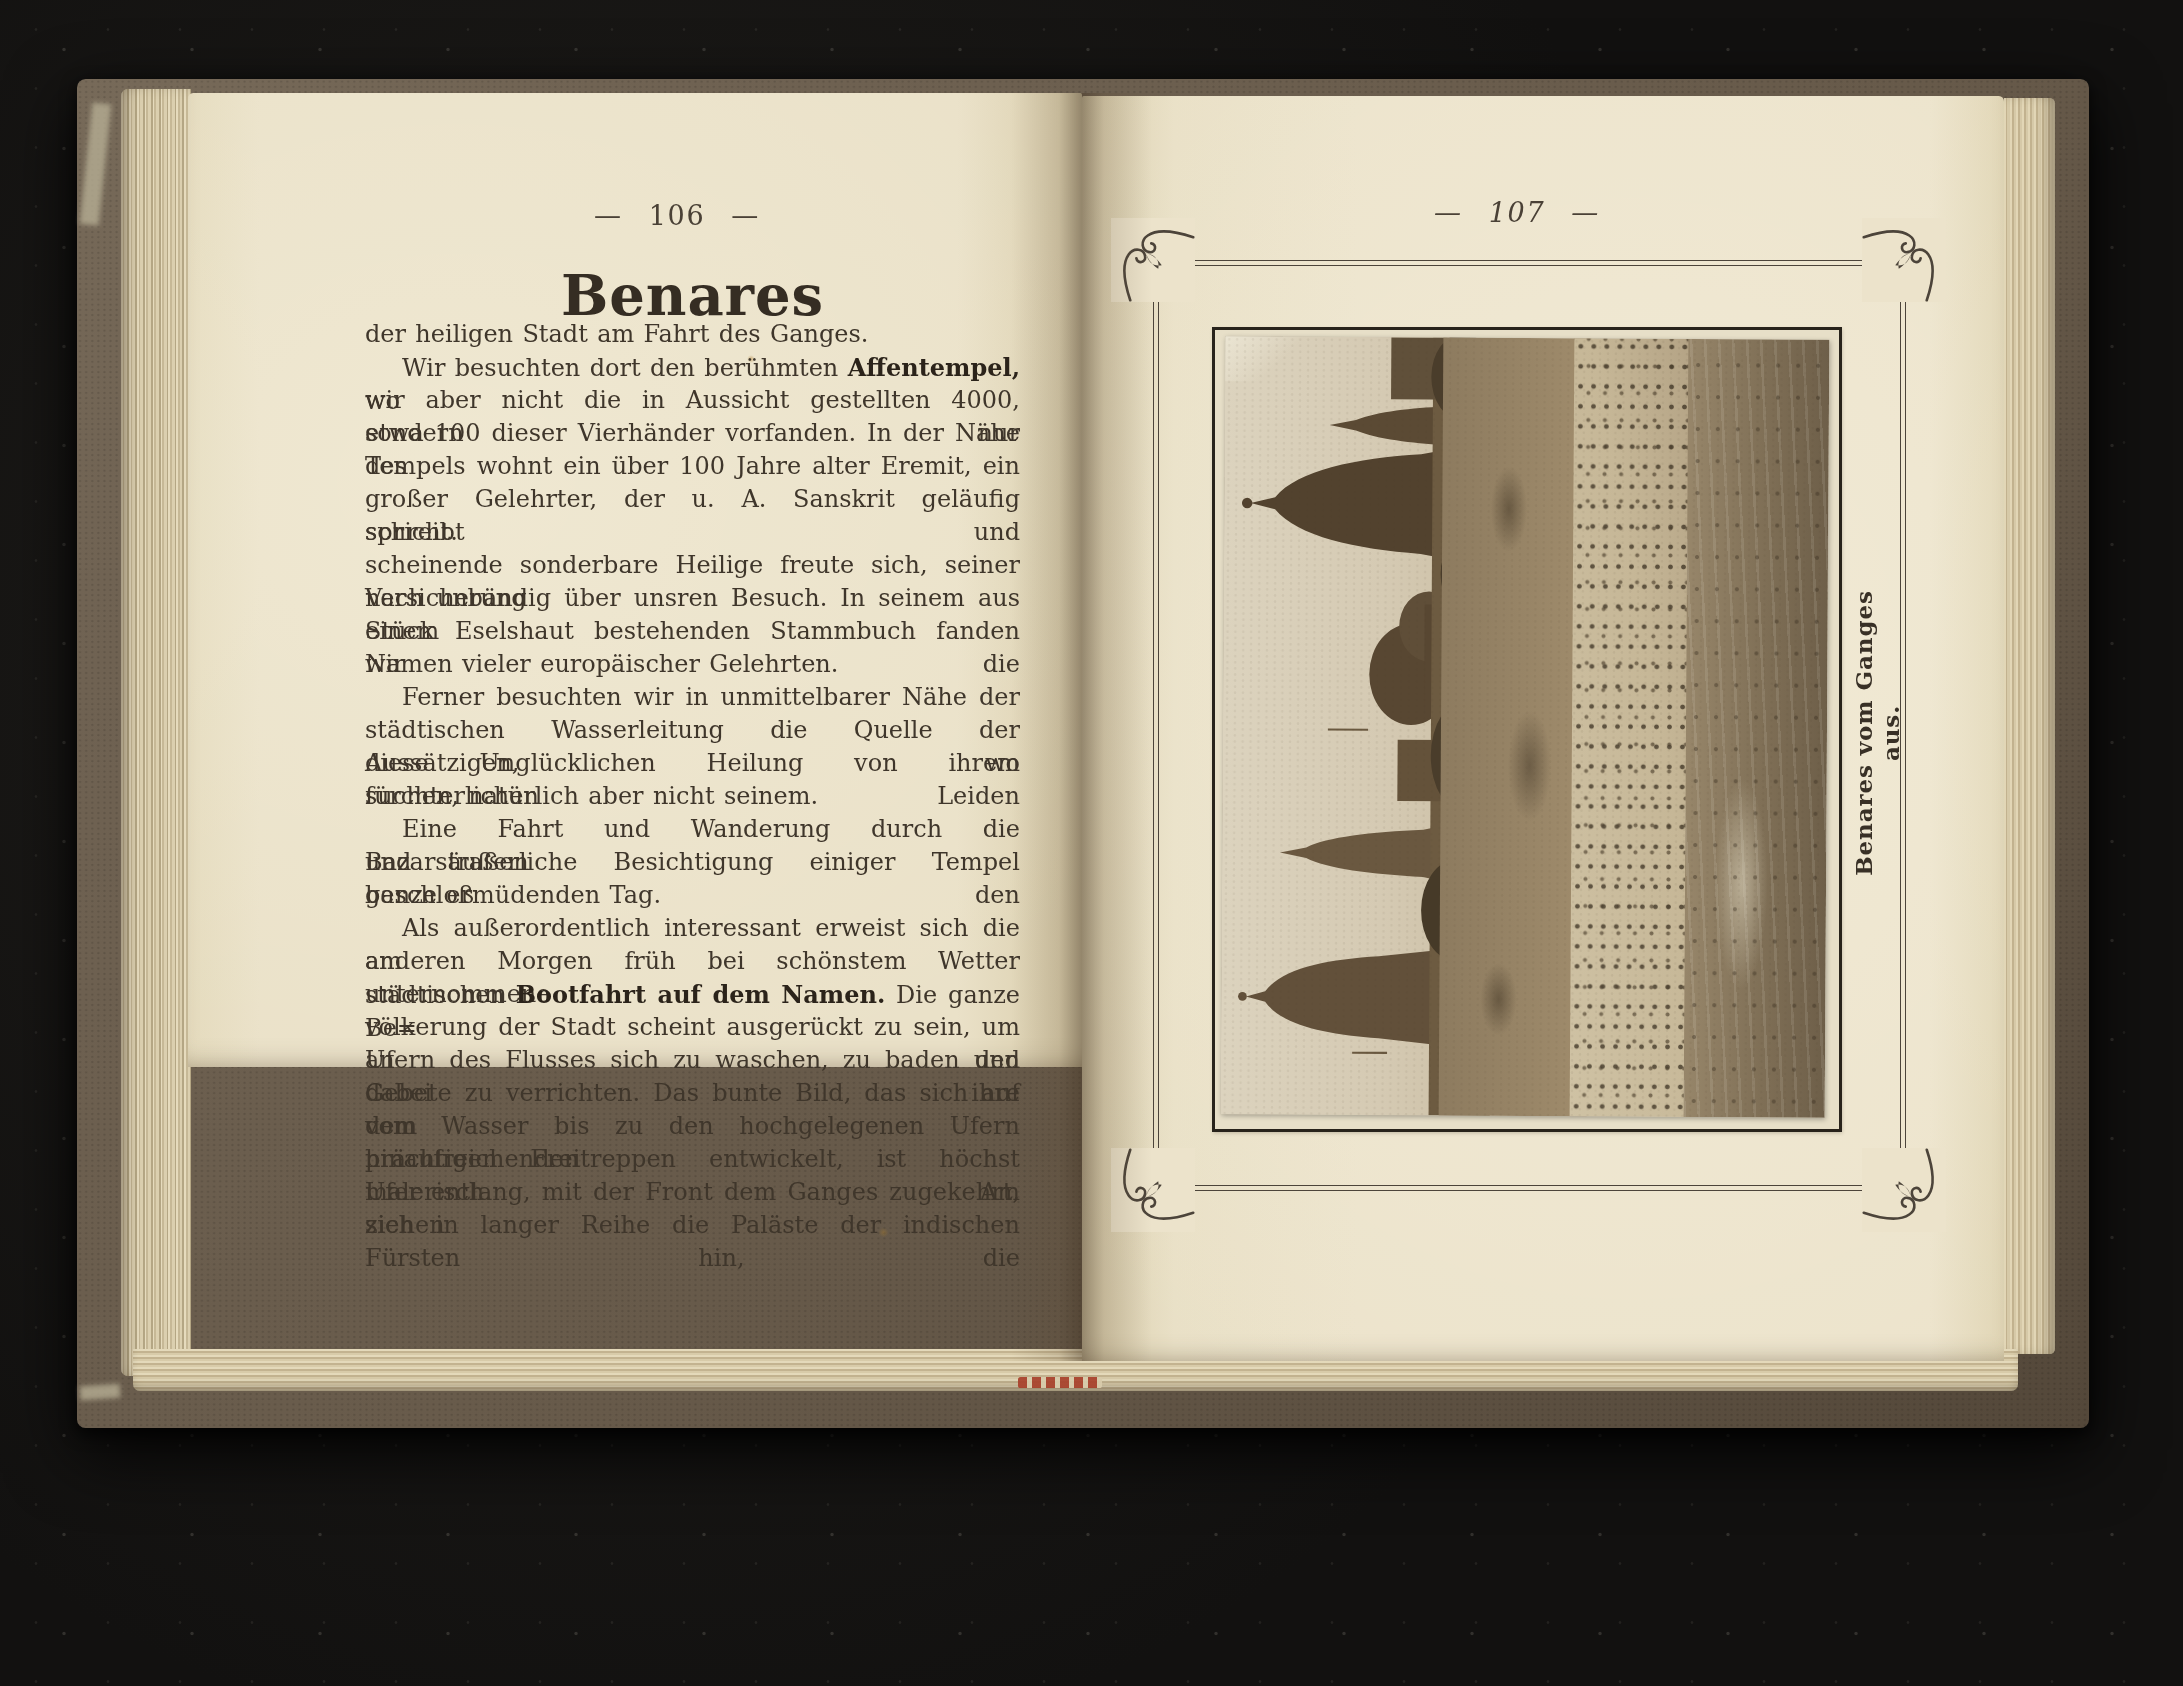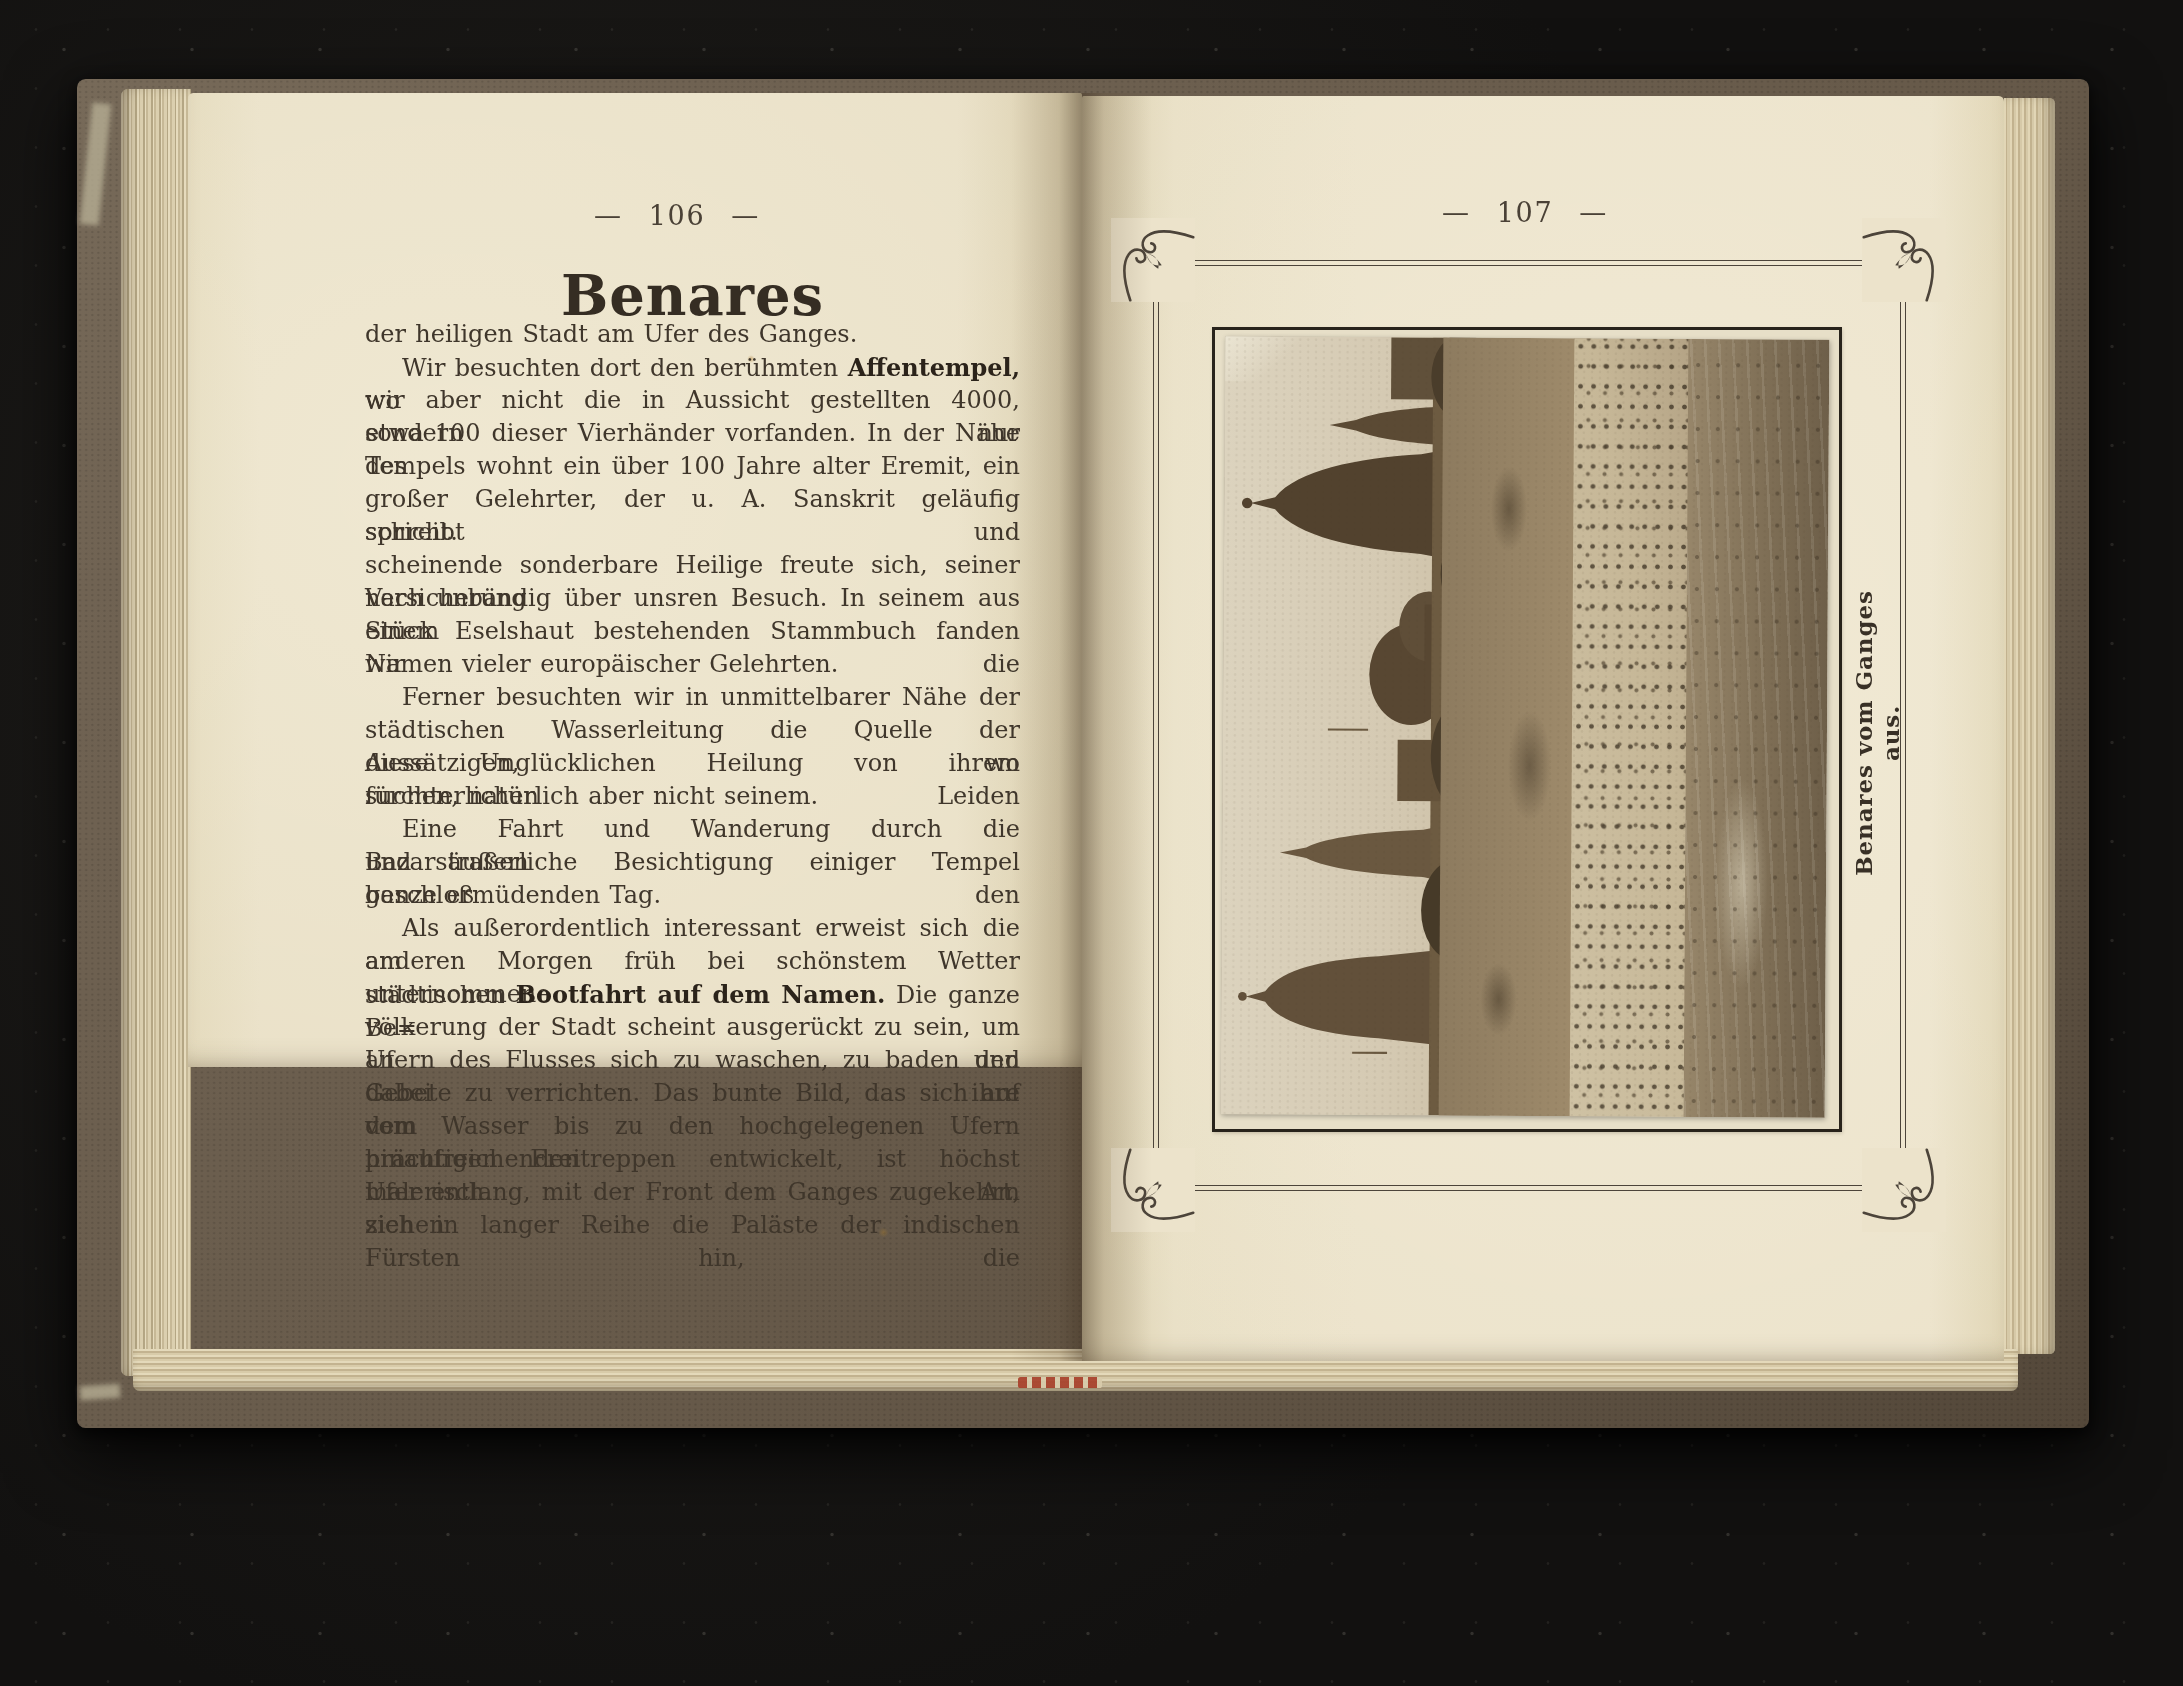--- a/index.html
+++ b/index.html
@@ -79,21 +79,21 @@
   }
   .stain{position:absolute;border-radius:50%;pointer-events:none;}
   .stain-a{left:559px;top:262px;width:7.9px;height:7.9px;background:radial-gradient(circle,rgba(170,120,40,.5),transparent 70%);}
   .stain-b{left:690px;top:1135px;width:10.5px;height:8.7px;background:radial-gradient(circle,rgba(170,125,45,.4),transparent 70%);}
 
   
   .pageno{
     position:absolute;text-align:center;color:#4a4136;font-size:27px;letter-spacing:1.7px;word-spacing:15.7px;
   }
   .pageno-left{left:358px;top:107px;width:262px;}
-  .pageno-right{left:312px;top:101px;width:262px;}
+  .pageno-right{left:304px;top:101px;width:262px;font-style:italic;}
   .chapter-title{
     position:absolute;left:177px;top:169px;width:655px;text-align:center;
     font-size:56px;font-weight:700;color:#352d23;letter-spacing:0.9px;
   }
   .text-block{position:absolute;left:177px;top:225px;width:655px;color:#3f362b;}
   .tline{
     font-size:24px;line-height:33px;height:33px;
     text-align:justify;text-align-last:left;word-spacing:1.7px;
   }
   .tline.just{text-align-last:justify;}
@@ -185,21 +185,21 @@
 <div class="edges-right"></div>
 <div class="edges-bottom"></div>
 <div class="spine-stitch"></div>
 
 <div class="page page-left">
   <div class="stain stain-a"></div>
   <div class="stain stain-b"></div>
   <div class="pageno pageno-left">— 106 —</div>
   <div class="chapter-title">Benares</div>
   <div class="text-block" id="text-lines">
-      <div class="tline"><span>der heiligen Stadt am Ufer des Ganges.</span></div>
+      <div class="tline"><span>der heiligen Stadt am Fahrt des Ganges.</span></div>
       <div class="tline just ind"><span>Wir besuchten dort den berühmten </span><span class="b">Affentempel,</span><span> wo</span></div>
       <div class="tline just"><span>wir aber nicht die in Aussicht gestellten 4000, sondern nur</span></div>
       <div class="tline just"><span>etwa 100 dieser Vierhänder vorfanden. In der Nähe des</span></div>
       <div class="tline just"><span>Tempels wohnt ein über 100 Jahre alter Eremit, ein</span></div>
       <div class="tline just"><span>großer Gelehrter, der u. A. Sanskrit geläufig schreibt und</span></div>
       <div class="tline"><span>spricht.</span></div>
       <div class="tline just"><span>scheinende sonderbare Heilige freute sich, seiner Versicherung</span></div>
       <div class="tline just"><span>nach unbändig über unsren Besuch. In seinem aus einem</span></div>
       <div class="tline just"><span>Stück Eselshaut bestehenden Stammbuch fanden wir die</span></div>
       <div class="tline"><span>Namen vieler europäischer Gelehrten.</span></div>

